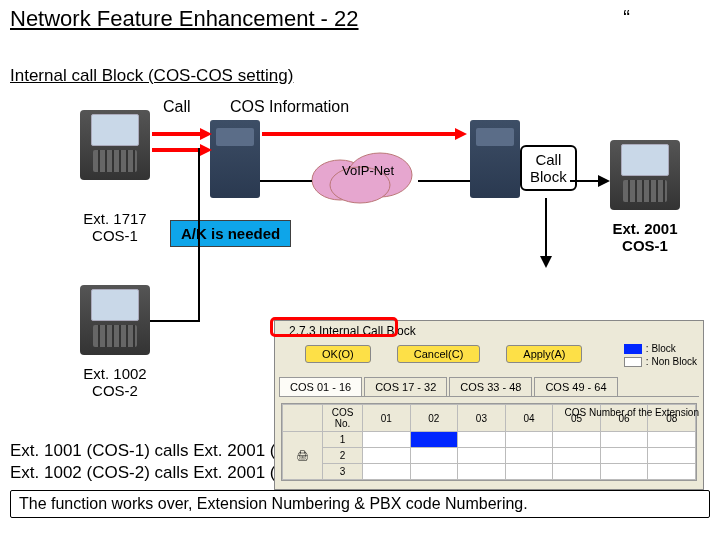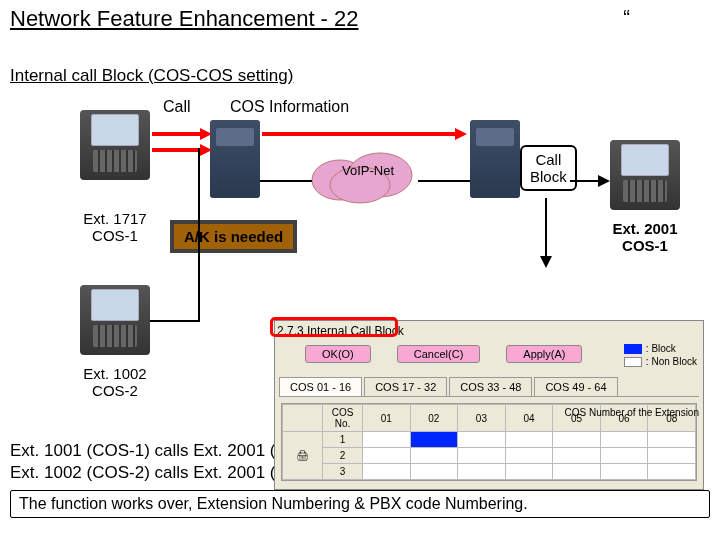--- a/index.html
+++ b/index.html
@@ -106,25 +106,25 @@
     position: absolute;
     border: 2px solid #000;
     border-radius: 6px;
     padding: 4px 8px;
     font-size: 15px;
     text-align: center;
     background: #fff;
   }
   .ak-box {
     position: absolute;
-    border: 4px solid #404040;
+    border: 1px solid #404040;
     padding: 4px 10px;
     font-size: 15px;
     font-weight: bold;
-    background: #a16207;
+    background: #0ea5e9;
   }
   .arrow-red {
     position: absolute;
     height: 0;
     border-top: 4px solid #f00;
   }
   .arrow-red::after {
     content: "";
     position: absolute;
     right: -10px; top: -8px;
@@ -156,31 +156,31 @@
   .panel {
     position: absolute;
     left: 274px; top: 230px;
     width: 430px;
     height: 170px;
     background: #ece9d8;
     border: 1px solid #888;
     font-size: 11px;
   }
   .panel-title {
-    padding: 3px 2px;
+    padding: 3px 14px;
     font-size: 12px;
   }
   .btn-row {
     display: flex;
     gap: 26px;
     padding: 4px 0 6px 30px;
     align-items: center;
   }
   .btn {
-    background: #f9a8d4;
+    background: #fde047;
     border: 1px solid #888;
     border-radius: 3px;
     padding: 2px 16px;
     font-size: 11px;
     cursor: pointer;
   }
   .legend {
     position: absolute;
     right: 6px; top: 22px;
     font-size: 10px;

